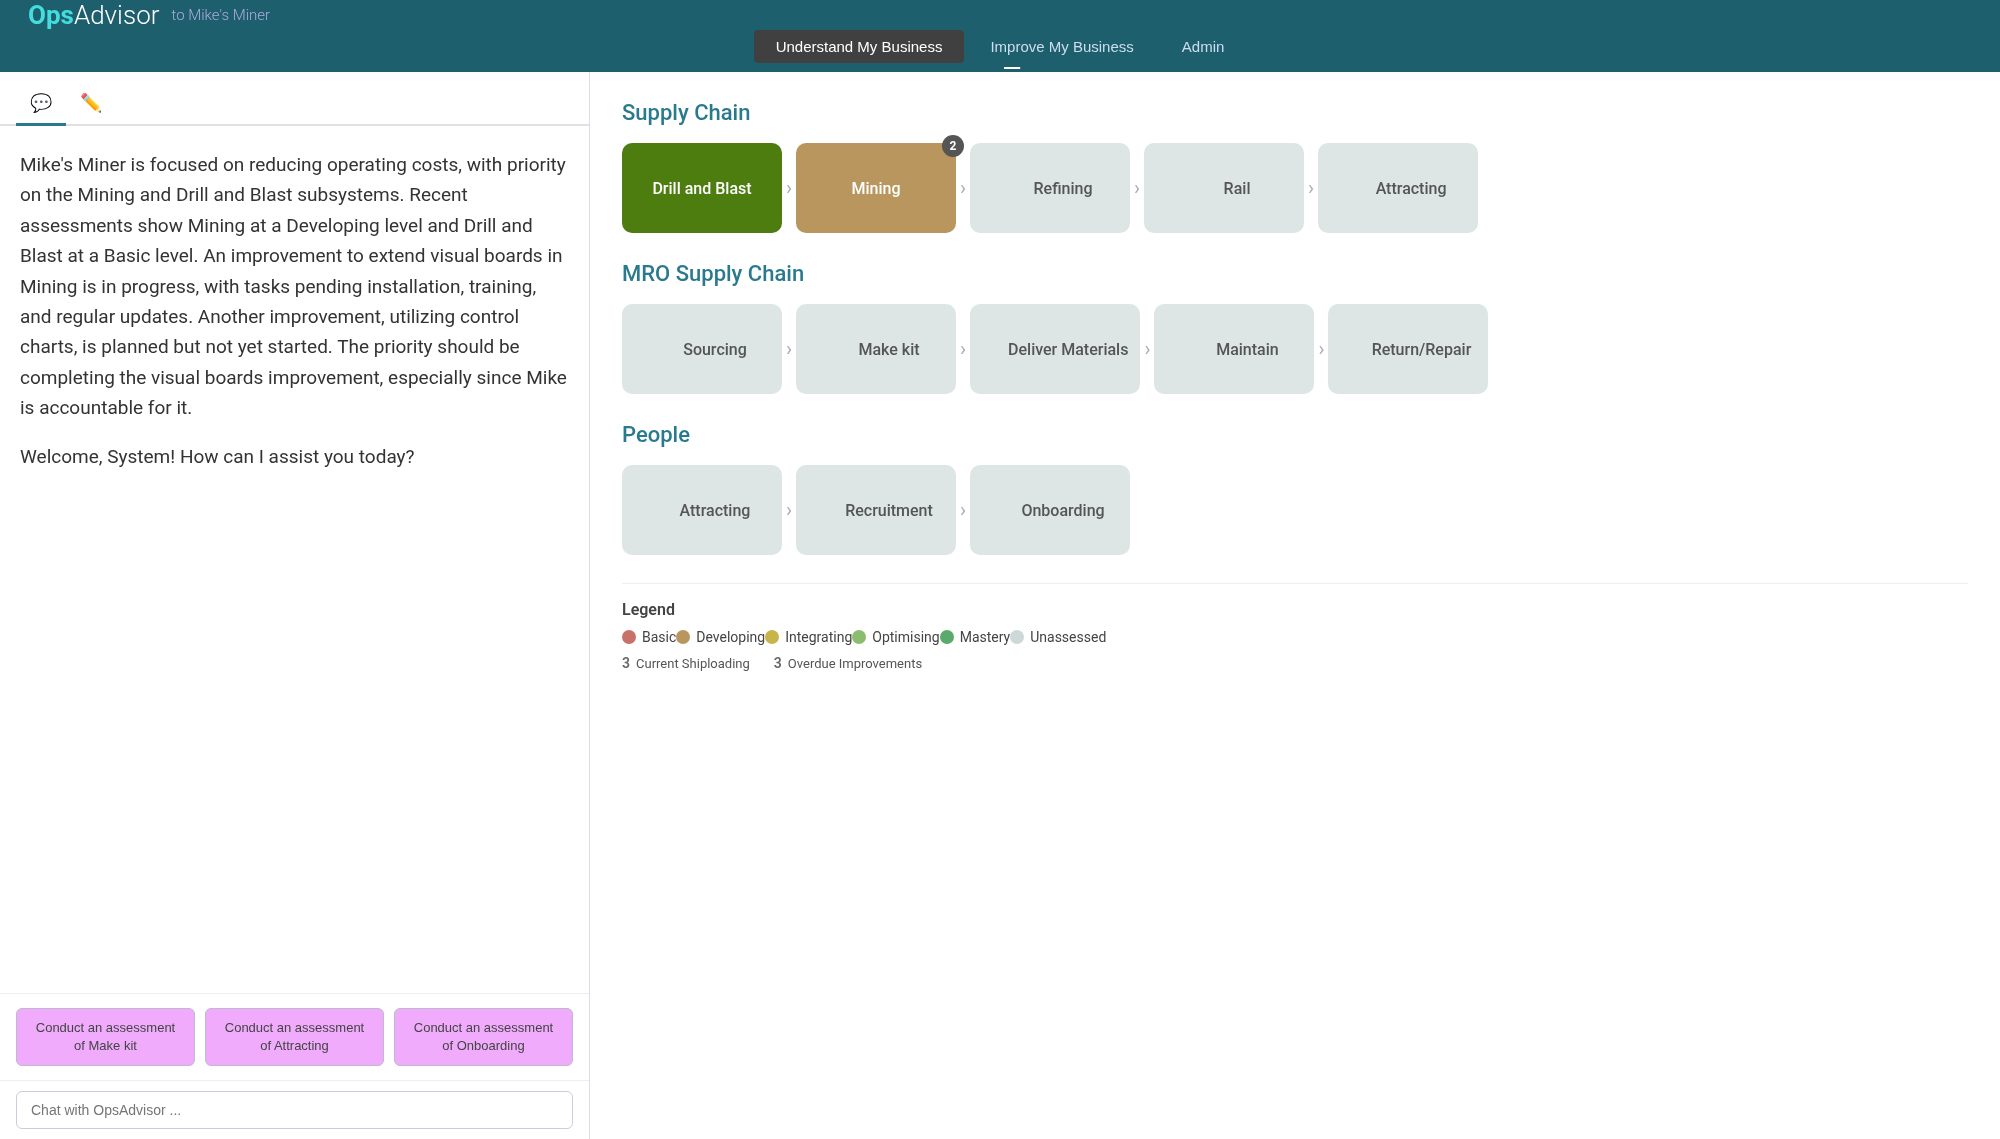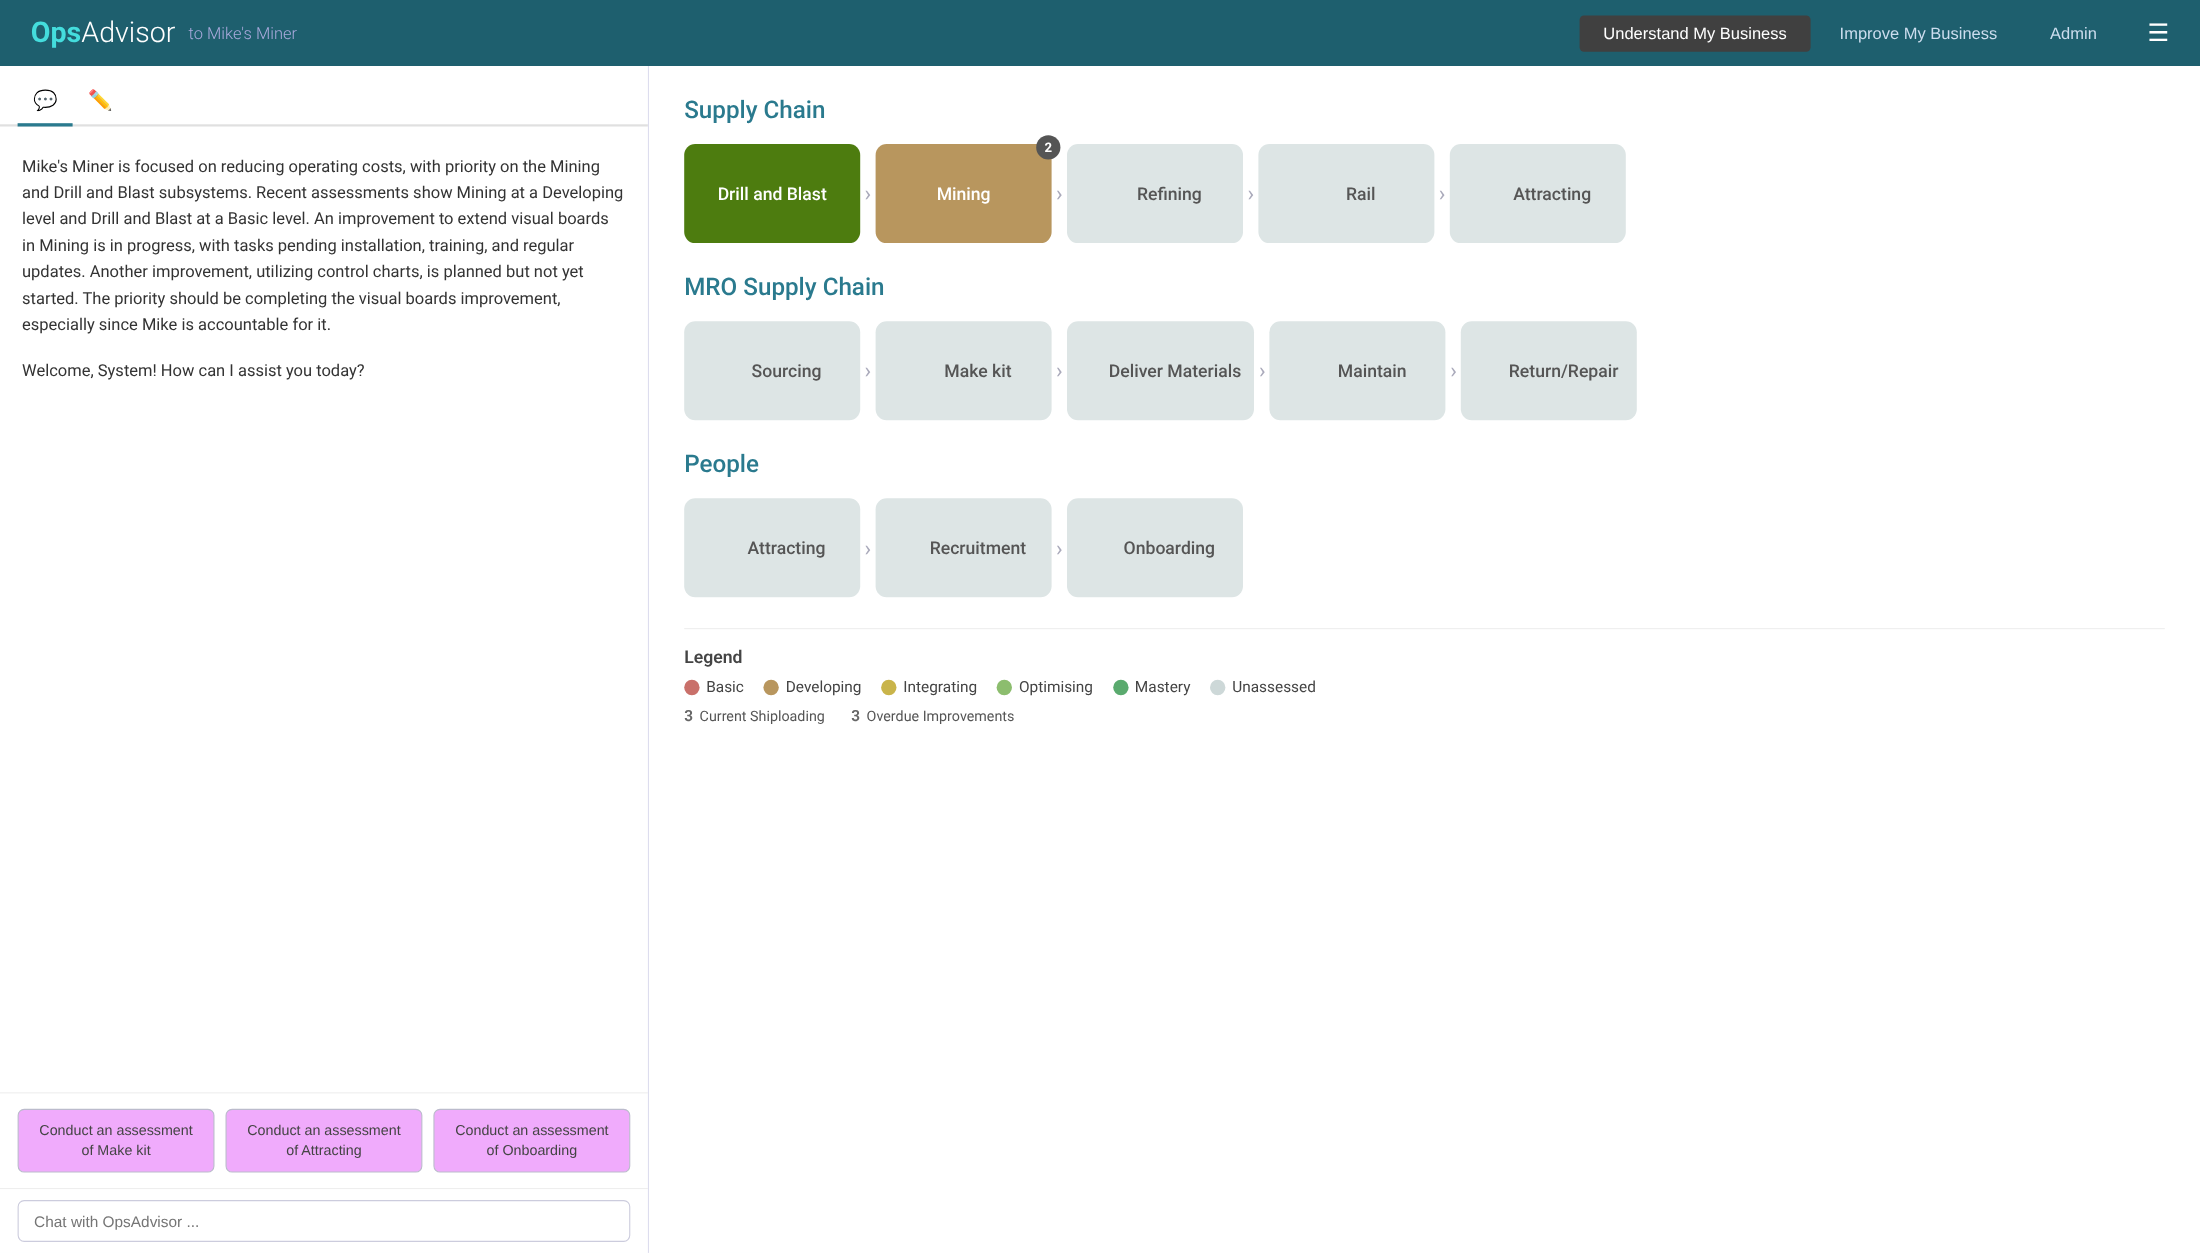--- a/index.html
+++ b/index.html
@@ -4,22 +4,23 @@
   <style>
     * { box-sizing: border-box; margin: 0; padding: 0; }
     body { font-family: -apple-system, BlinkMacSystemFont, 'Segoe UI', Roboto, sans-serif; background: #f5f7f7; display: flex; flex-direction: column; height: 100vh; overflow: hidden; }
 
     
     .header {
       background: #1e5f6e;
       display: flex;
       align-items: center;
       padding: 0 28px;
-      height: 60px;
+      height: 72px;
       flex-shrink: 0;
+      flex-direction: column;
     }
     .logo {
       display: flex;
       align-items: center;
       margin-right: auto;
     }
     .logo-ops { color: #4dd; font-size: 26px; font-weight: 700; }
     .logo-advisor { color: white; font-size: 26px; font-weight: 300; }
     .logo-sub { color: #aad; font-size: 15px; margin-left: 12px; font-weight: 300; }
     .nav-buttons { display: flex; gap: 4px; align-items: center; }
@@ -66,21 +67,21 @@
     }
     .left-tab.active {
       border-bottom: 3px solid #2a7a8e;
       color: #2a7a8e;
     }
     .left-tab-icon { font-size: 18px; }
     .chat-content {
       flex: 1;
       padding: 24px 20px;
       overflow-y: auto;
-      font-size: 15px;
+      font-size: 19px;
       line-height: 1.6;
       color: #333;
     }
     .chat-message { margin-bottom: 18px; }
     .chat-suggestions {
       display: flex;
       gap: 10px;
       padding: 14px 16px;
       border-top: 1px solid #eee;
       flex-wrap: wrap;
@@ -176,21 +177,21 @@
       font-weight: 700;
     }
 
     
     .legend-area {
       margin-top: 16px;
       padding: 16px 0 0;
       border-top: 1px solid #eee;
     }
     .legend-title { font-size: 16px; font-weight: 600; color: #444; margin-bottom: 10px; }
-    .legend-items { display: flex; gap: 18px; flex-wrap: wrap; align-items: center; margin-bottom: 10px; }
+    .legend-items { display: flex; flex-wrap: wrap; align-items: center; margin-bottom: 10px; }
     .legend-item { display: flex; align-items: center; gap: 6px; font-size: 14px; color: #444; }
     .legend-dot { width: 14px; height: 14px; border-radius: 50%; flex-shrink: 0; }
     .legend-improvements { display: flex; gap: 24px; font-size: 13px; color: #555; }
     .improvement-item { display: flex; align-items: center; gap: 6px; }
     .improvement-num { font-size: 14px; font-weight: 600; color: #666; }
   </style>
 </head>
 <body>
 
 <header class="header">

